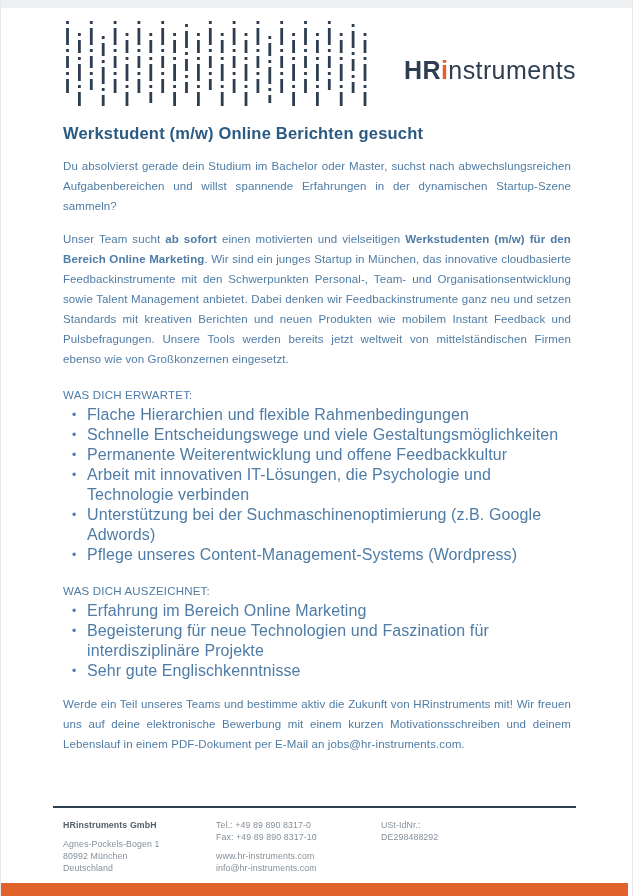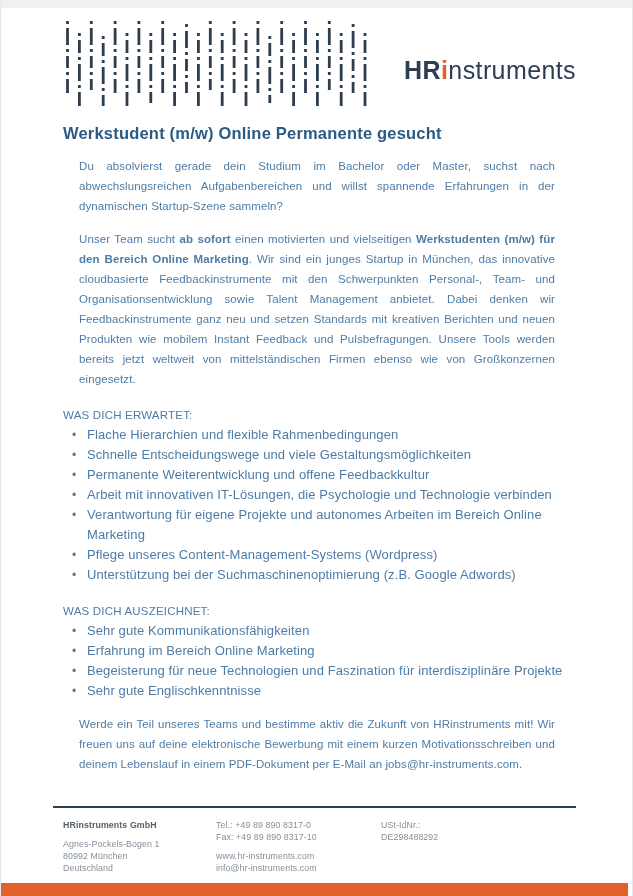--- a/index.html
+++ b/index.html
@@ -36,31 +36,31 @@
   .wm-i{color:var(--orange);font-weight:700;}
   .wm-rest{font-weight:400;}
   
   .content{padding:0 61px 0 62px;color:var(--body);}
   .page-title{
     margin:16px 0 0;
     font-size:16.5px;font-weight:700;color:var(--title);
     letter-spacing:.2px;
   }
   p.body{
-    margin:13px 16px 0;
+    margin:13px 0 0;
     font-size:11.5px;line-height:20px;
     text-align:justify;letter-spacing:.1px;
   }
   .section-heading{
     margin:16px 0 0;
     font-size:11.5px;line-height:20px;letter-spacing:.2px;
   }
   ul.bullets{
     margin:0;padding:0;list-style:none;
-    font-size:13px;line-height:20px;letter-spacing:.1px;
+    font-size:16px;line-height:20px;letter-spacing:.1px;
   }
   ul.bullets li{position:relative;padding-left:24px;padding-right:8px;}
   ul.bullets li::before{
     content:"\2022";
     position:absolute;left:9px;top:0;
     font-size:12px;
   }
   
   .footer{position:absolute;left:0;right:4px;bottom:0;margin-top:48px;}
   .footer-rule{margin:0 52px;border-top:2px solid var(--navy);}
@@ -110,40 +110,38 @@
           <line x1="266.3" x2="266.3" y1="5" y2="74" stroke-dasharray="3 4 17 4 3 4 12 4 3 4 40"></line>
           <line x1="278.2" x2="278.2" y1="17" y2="90" stroke-dasharray="3 4 13 4 3 4 17 4 3 4 40"></line>
           <line x1="290.1" x2="290.1" y1="8" y2="77" stroke-dasharray="3 4 17 4 3 4 12 4 3 4 40"></line>
           <line x1="302" x2="302" y1="17" y2="90" stroke-dasharray="3 4 13 4 3 4 17 4 3 4 40"></line>
         </svg>
     </div>
     <div class="wordmark"><span class="wm-hr">HR</span><span class="wm-i">i</span><span class="wm-rest">nstruments</span></div>
   </div>
 
   <div class="content">
-    <h1 class="page-title">Werkstudent (m/w) Online Permanente gesucht</h1>
+    <h1 class="page-title">Werkstudent (m/w) Online Berichten gesucht</h1>
 
     <p class="body">Du absolvierst gerade dein Studium im Bachelor oder Master, suchst nach abwechslungsreichen Aufgabenbereichen und willst spannende Erfahrungen in der dynamischen Startup-Szene sammeln?</p>
 
     <p class="body"><span>Unser Team sucht </span><strong>ab sofort</strong><span> einen motivierten und vielseitigen </span><strong>Werkstudenten (m/w) für den Bereich Online Marketing</strong><span>. Wir sind ein junges Startup in München, das innovative cloudbasierte Feedbackinstrumente mit den Schwerpunkten Personal-, Team- und Organisationsentwicklung sowie Talent Management anbietet. Dabei denken wir Feedbackinstrumente ganz neu und setzen Standards mit kreativen Berichten und neuen Produkten wie mobilem Instant Feedback und Pulsbefragungen. Unsere Tools werden bereits jetzt weltweit von mittelständischen Firmen ebenso wie von Großkonzernen eingesetzt.</span></p>
 
     <p class="section-heading">WAS DICH ERWARTET:</p>
     <ul class="bullets">
       <li>Flache Hierarchien und flexible Rahmenbedingungen</li>
       <li>Schnelle Entscheidungswege und viele Gestaltungsmöglichkeiten</li>
       <li>Permanente Weiterentwicklung und offene Feedbackkultur</li>
       <li>Arbeit mit innovativen IT-Lösungen, die Psychologie und Technologie verbinden</li>
-      <li>Verantwortung für eigene Projekte und autonomes Arbeiten im Bereich Online Marketing</li>
+      <li>Unterstützung bei der Suchmaschinenoptimierung (z.B. Google Adwords)</li>
       <li>Pflege unseres Content-Management-Systems (Wordpress)</li>
-      <li>Unterstützung bei der Suchmaschinenoptimierung (z.B. Google Adwords)</li>
     </ul>
 
     <p class="section-heading">WAS DICH AUSZEICHNET:</p>
     <ul class="bullets">
-      <li>Sehr gute Kommunikationsfähigkeiten</li>
       <li>Erfahrung im Bereich Online Marketing</li>
       <li>Begeisterung für neue Technologien und Faszination für interdisziplinäre Projekte</li>
       <li>Sehr gute Englischkenntnisse</li>
     </ul>
 
     <p class="body">Werde ein Teil unseres Teams und bestimme aktiv die Zukunft von HRinstruments mit! Wir freuen uns auf deine elektronische Bewerbung mit einem kurzen Motivationsschreiben und deinem Lebenslauf in einem PDF-Dokument per E-Mail an jobs@hr-instruments.com.</p>
   </div>
 
   <div class="footer">
     <div class="footer-rule"></div>

